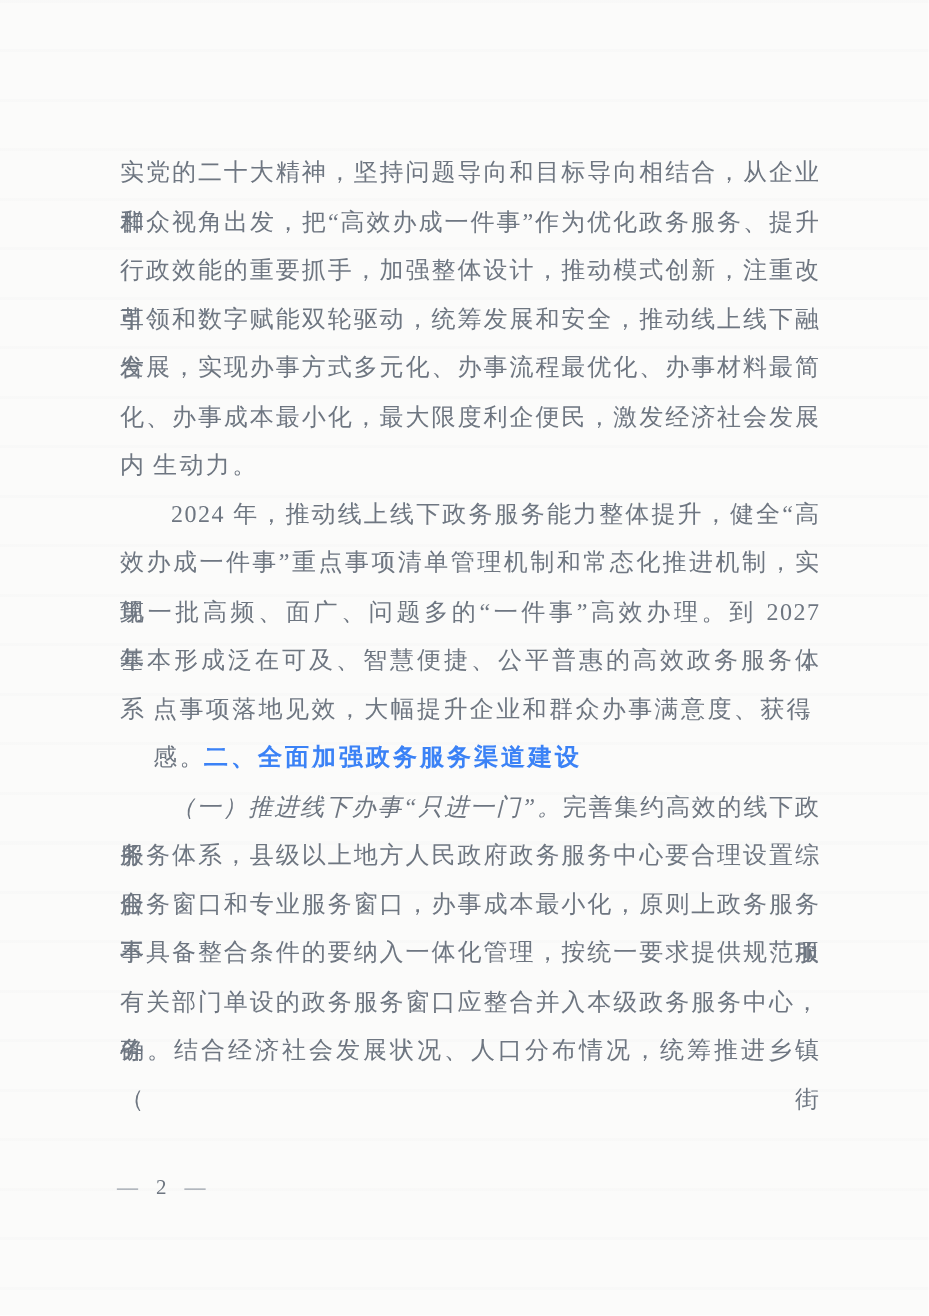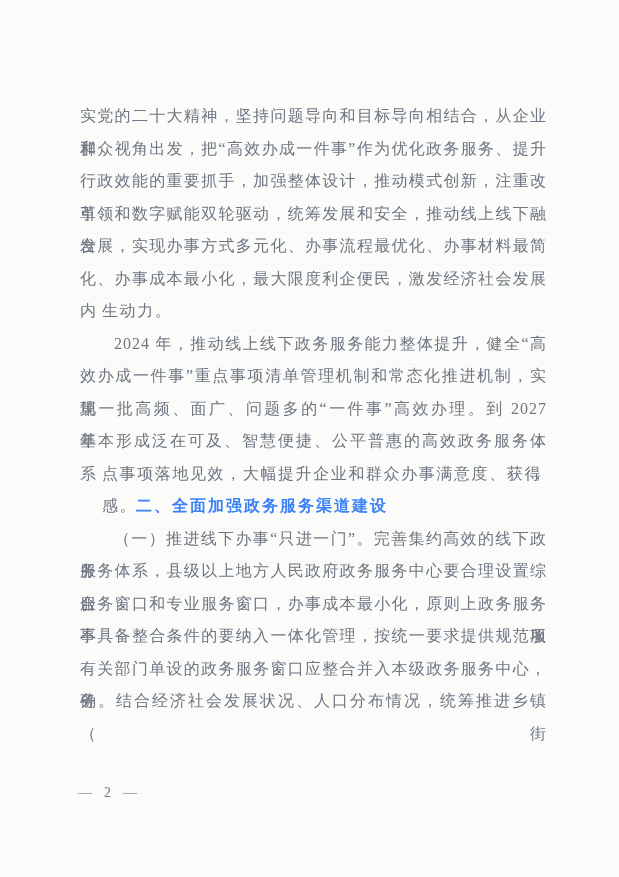--- a/index.html
+++ b/index.html
@@ -55,20 +55,21 @@
   }
   .line.indent {
     text-indent: 34px;
   }
   .line.heading {
     font-weight: bold;
     color: #3b82f6;
     letter-spacing: 2px;
   }
   .kai {
+    font-style: italic;
   }
   .footer {
     position: absolute;
     left: 78px;
     top: 783px;
     height: 20px;
     line-height: 20px;
     font-size: 14px;
     color: #7d8694;
     display: flex;

